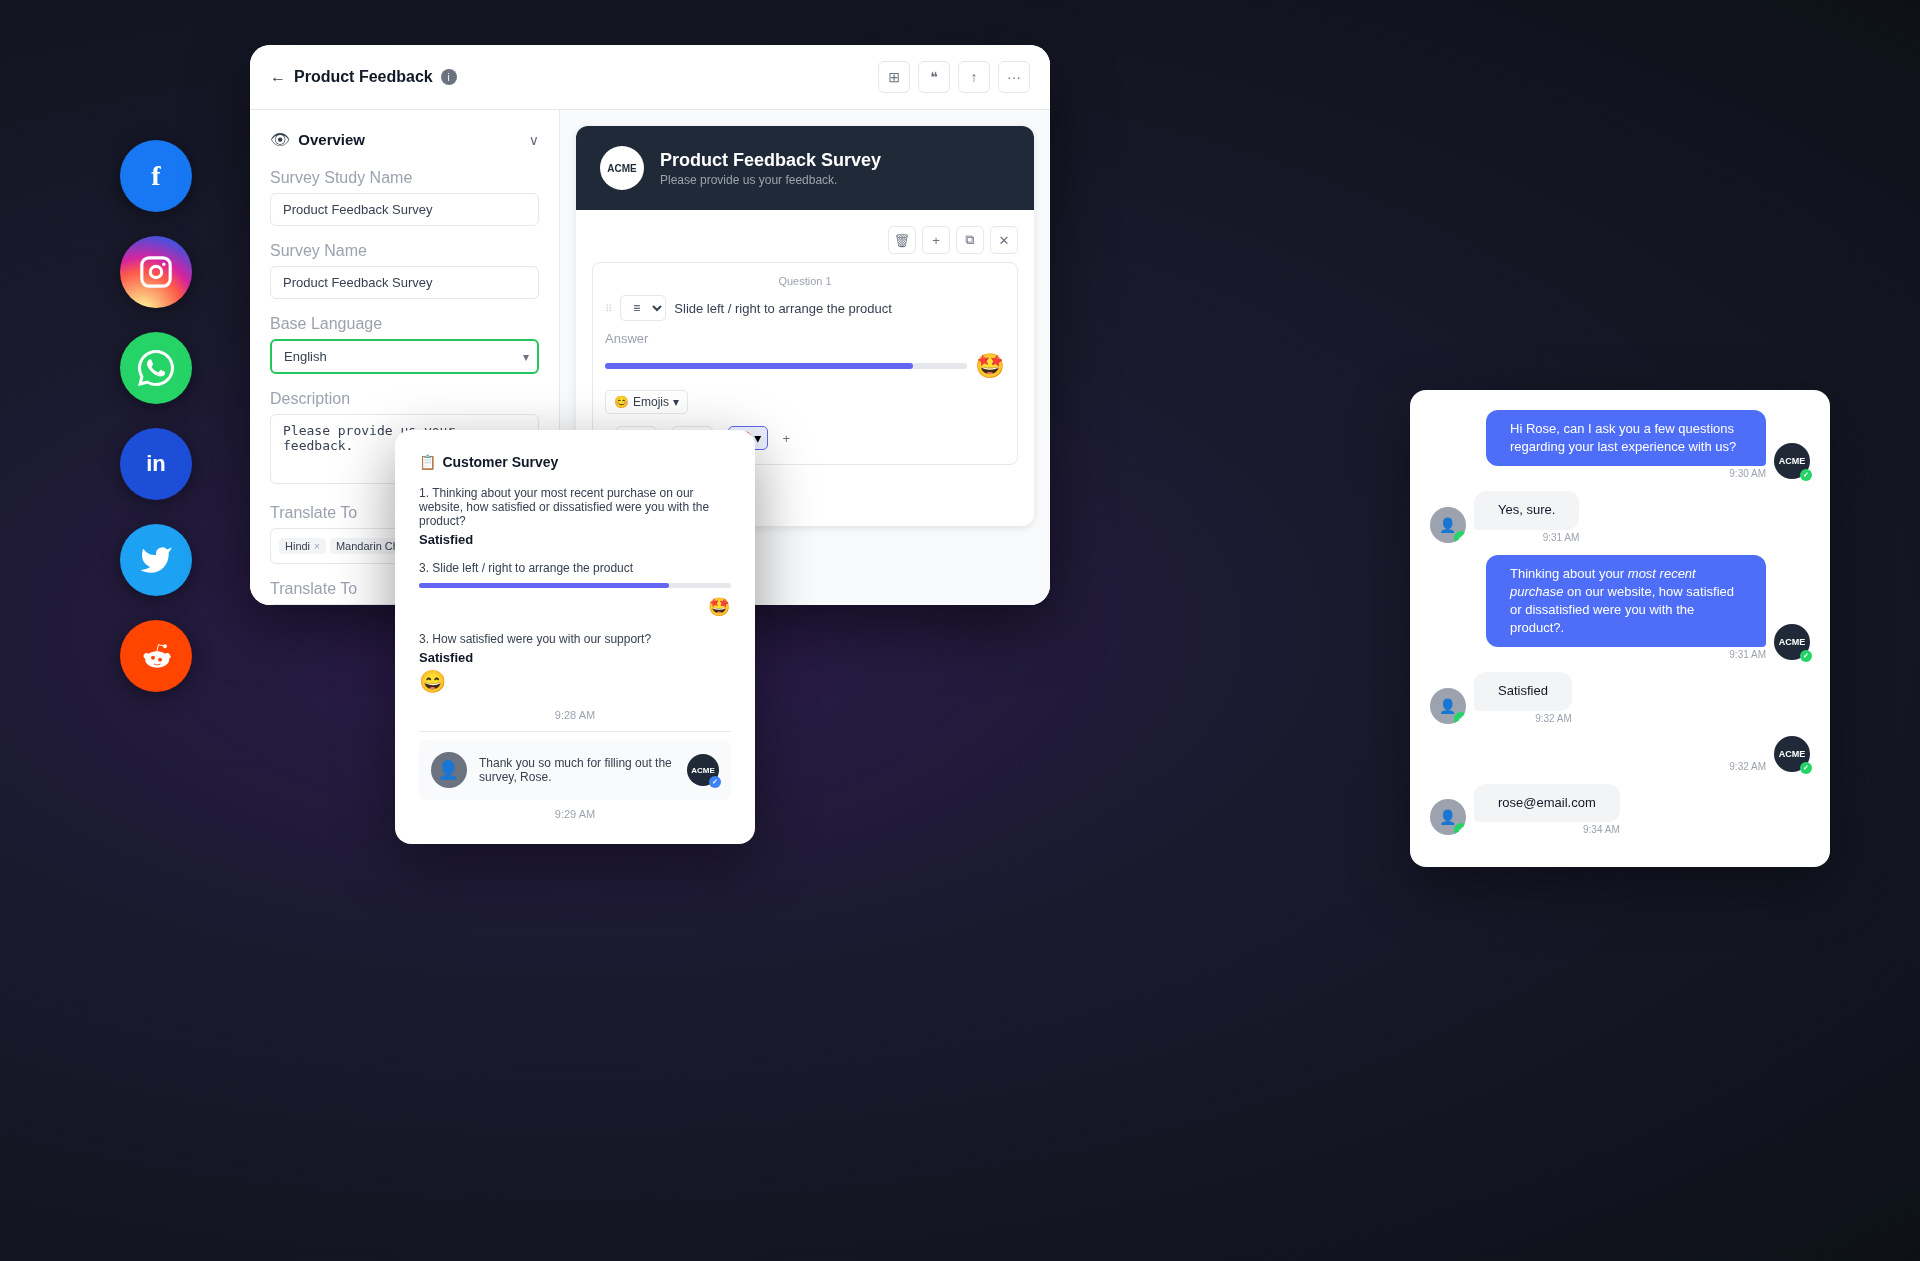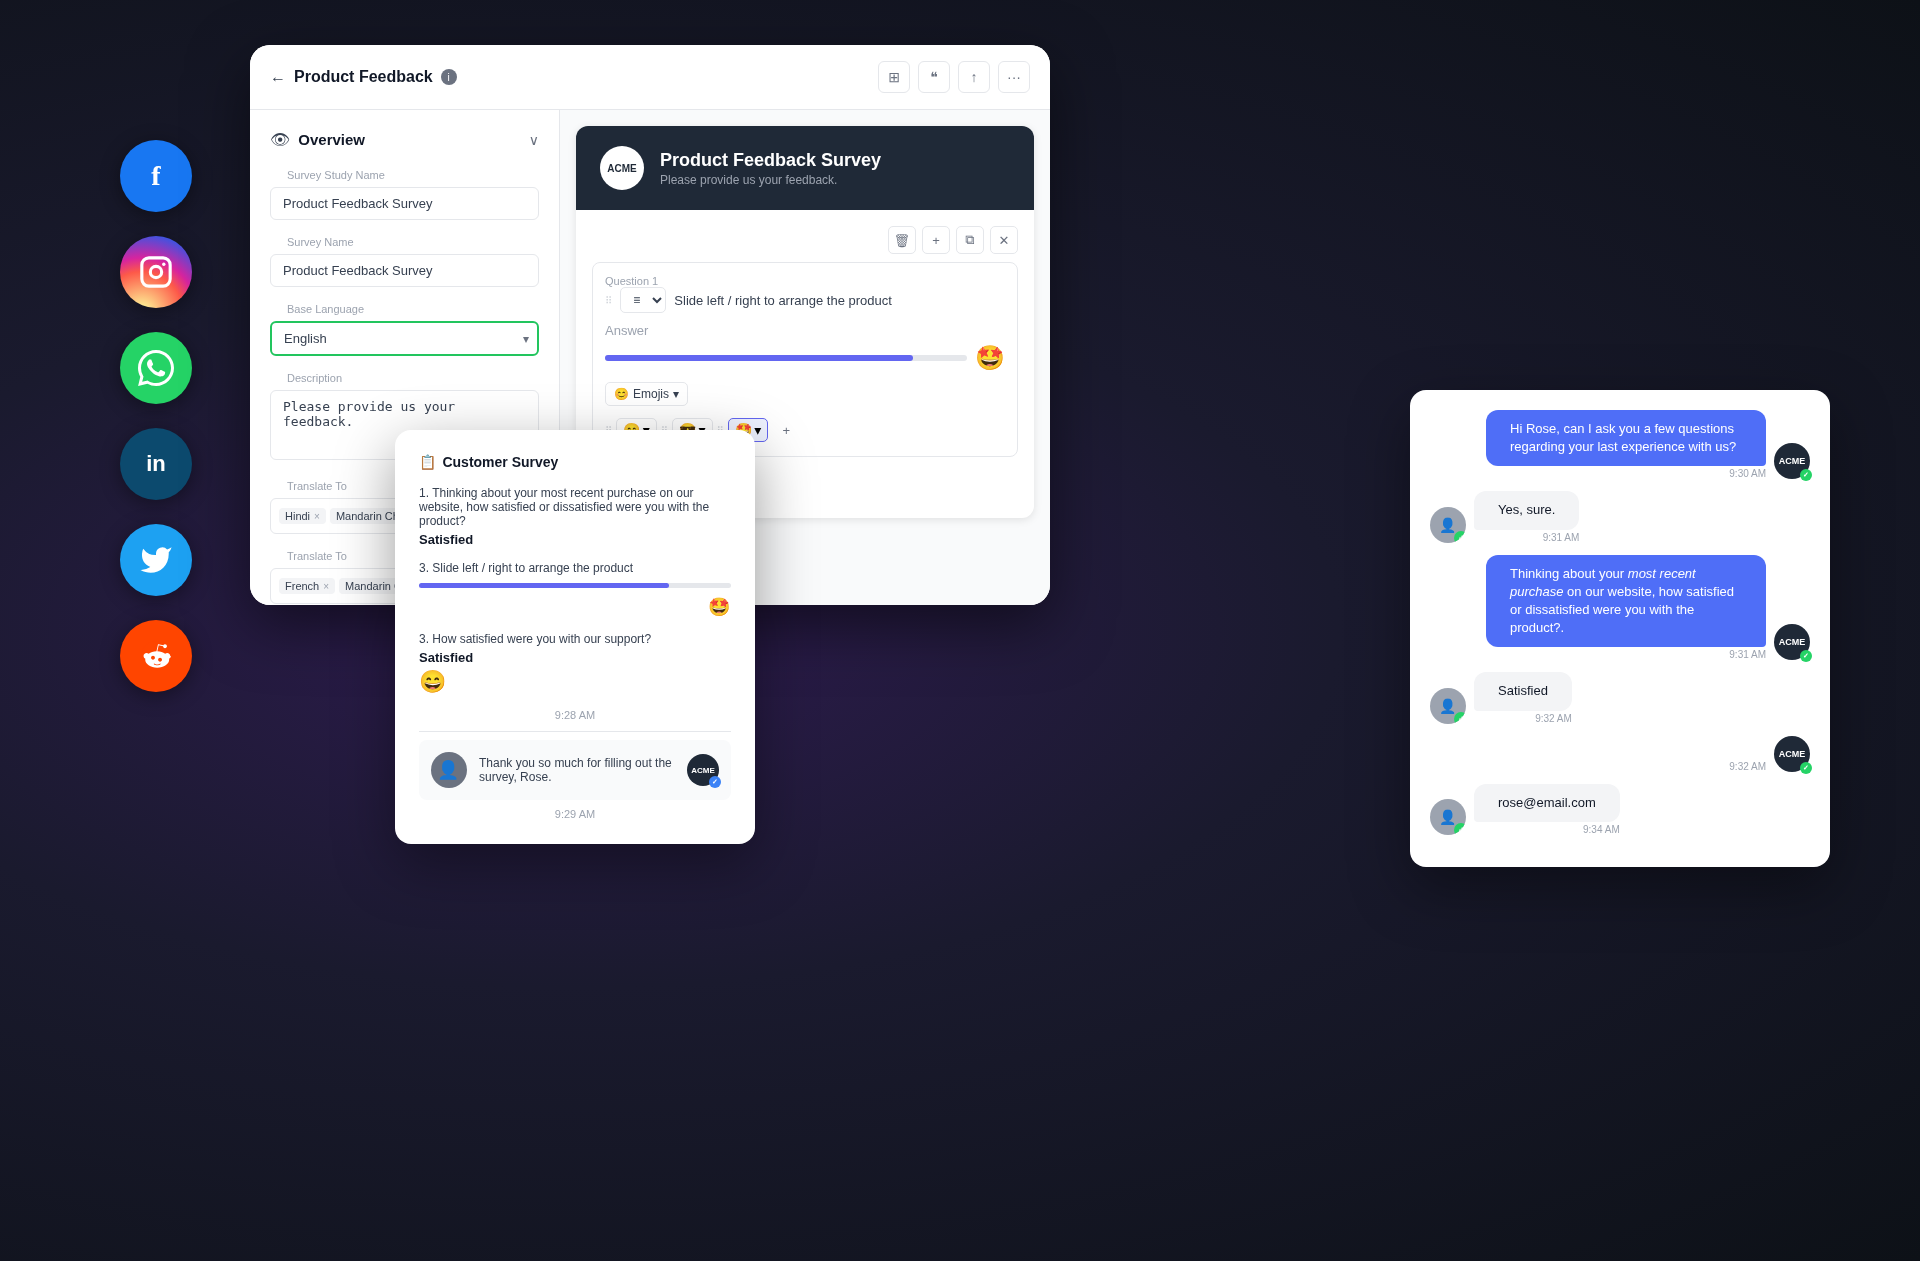--- a/index.html
+++ b/index.html
@@ -37,21 +37,21 @@
       justify-content: center;
       font-size: 32px;
       color: white;
       box-shadow: 0 4px 20px rgba(0,0,0,0.4);
       cursor: pointer;
     }
 
     .social-facebook { background: #1877F2; }
     .social-instagram { background: radial-gradient(circle at 30% 107%, #fdf497 0%, #fdf497 5%, #fd5949 45%, #d6249f 60%, #285AEB 90%); }
     .social-whatsapp { background: #25D366; }
-    .social-linkedin { background: #0c4a6e; justify-content: center; }
+    .social-linkedin { background: #1d4ed8; justify-content: center; }
     .social-twitter { background: #1DA1F2; }
     .social-reddit { background: #FF4500; }
 
     
     .main-container {
       position: absolute;
       left: 250px;
       top: 45px;
       width: 800px;
       height: 560px;
@@ -164,25 +164,24 @@
       font-size: 14px;
       color: #6b7280;
       cursor: pointer;
     }
 
     .form-group {
       margin-bottom: 16px;
     }
 
     .form-label {
-      font-size: 11px;
+      font-size: 16px;
       color: #9ca3af;
       margin-bottom: 6px;
       display: block;
-      margin-left: 17px;
     }
 
     .form-input {
       width: 100%;
       padding: 8px 12px;
       border: 1px solid #e5e7eb;
       border-radius: 6px;
       font-size: 13px;
       color: #374151;
       background: #fff;
@@ -348,21 +347,22 @@
     .question-block {
       border: 1px solid #e5e7eb;
       border-radius: 8px;
       padding: 12px;
       margin-bottom: 12px;
     }
 
     .question-label {
       font-size: 11px;
       color: #9ca3af;
-      margin-bottom: 0;
+      margin-bottom: 8px;
+      text-align: center;
     }
 
     .question-row {
       display: flex;
       align-items: center;
       gap: 8px;
       margin-bottom: 10px;
     }
 
     .question-type-select {

